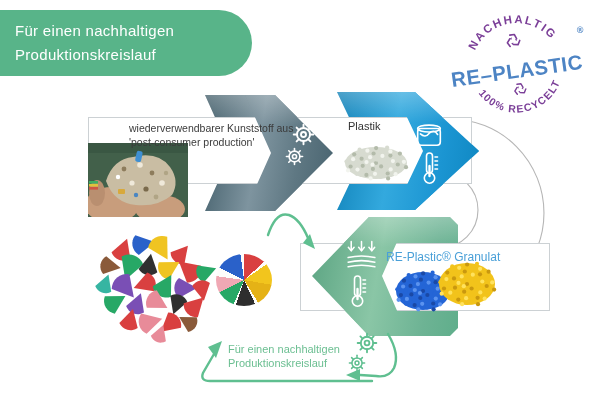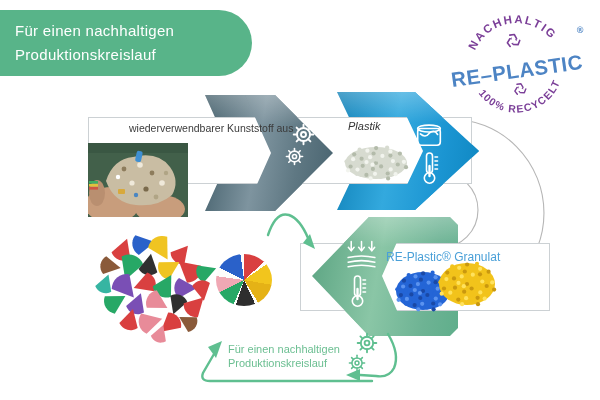--- a/index.html
+++ b/index.html
@@ -12,21 +12,21 @@
   .banner div{position:absolute;left:15px;font-size:15px;letter-spacing:.3px;font-weight:400;}
   .banner .l1{top:12px;}
   .banner .l2{top:36px;}
 
   
   .band{position:absolute;background:#fff;border:1px solid #ccd1d4;z-index:1;}
   .band1{left:88px;top:117px;width:382px;height:65px;}
   .band2{left:300px;top:243px;width:248px;height:66px;}
 
   .step1-label{position:absolute;left:97px;top:121px;z-index:3;font-size:10.5px;line-height:14px;color:#3b3b3b;margin-left:32px;}
-  .plastik-label{position:absolute;left:348px;top:120px;z-index:3;font-size:11px;color:#333;font-style:italic;}
+  .plastik-label{position:absolute;left:348px;top:120px;z-index:3;font-size:11px;color:#333;}
   .granulat-label{position:absolute;left:386px;top:250px;z-index:3;font-size:12px;color:#4aa0d8;}
 
   
   .chev{position:absolute;}
   .chev::after{content:"";position:absolute;inset:0;
        background:linear-gradient(180deg,rgba(255,255,255,.26) 0%,rgba(255,255,255,0) 26%);}
   .chev-gray{left:205px;top:95px;width:128px;height:116px;z-index:0;
        background:linear-gradient(100deg,#3e5a66 0%,#7e949f 42%,#5f7883 70%,#47626e 100%);
        clip-path:polygon(0px 0px,70px 0px,128px 58px,70px 116px,0px 116px,26px 58px);}
   .chev-gray.over{z-index:2;
@@ -121,20 +121,21 @@
 
   <div class="band band1"></div>
   <div class="band band2"></div>
 
   <div class="chev chev-gray over"></div>
   <div class="chev chev-blue over"></div>
   <div class="chev chev-green over"></div>
 
   <div class="step1-label">
     <div>wiederverwendbarer Kunststoff aus</div>
+    <div>'post-consumer production'</div>
   </div>
   <svg class="photo1" width="100" height="74" viewBox="0 0 100 74">
     <rect width="100" height="74" fill="#42604a"></rect>
     <rect width="100" height="10" fill="#3a5743"></rect>
     <ellipse cx="24" cy="62" rx="27" ry="18" fill="#c89d7c"></ellipse>
     <ellipse cx="72" cy="66" rx="25" ry="14" fill="#c89d7c"></ellipse>
     <ellipse cx="9" cy="50" rx="8" ry="13" fill="#b98f70"></ellipse>
     <rect x="1" y="38" width="9" height="2.6" fill="#3fae62"></rect>
     <rect x="1" y="41" width="9" height="2.6" fill="#e0c23c"></rect>
     <rect x="1" y="44" width="9" height="2.6" fill="#cf5544"></rect>

